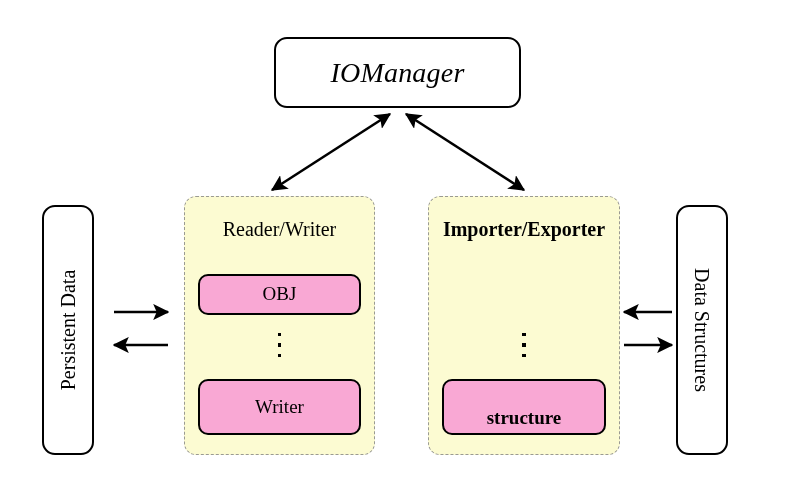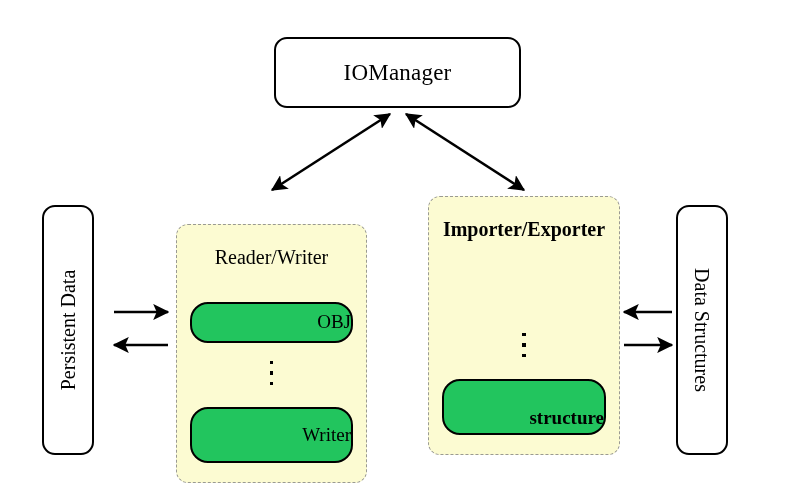--- a/index.html
+++ b/index.html
@@ -34,56 +34,57 @@
     width: 247px;
     height: 71px;
     border: 2.6px solid #000;
     border-radius: 13px;
     background: #ffffff;
     display: flex;
     align-items: center;
     justify-content: center;
   }
   .node-top-label {
-    font-size: 23px;
+    font-size: 28px;
     letter-spacing: 0.2px;
     line-height: 1;
+    font-style: italic;
   }
 
   
   .panel {
     top: 196px;
     height: 259px;
     border: 1.6px dashed #9a9a93;
     border-radius: 12px;
     background: #fcfbd2;
   }
-  .panel-left  { left: 176px; width: 191px; margin-top: 28px; }
+  .panel-left  { left: 184px; width: 191px; }
   .panel-right { left: 428px; width: 192px; font-weight: bold; }
 
   .panel-title {
     position: absolute;
     top: 22px;
     left: 0;
     width: 100%;
     text-align: center;
     font-size: 20px;
     line-height: 1;
   }
 
   
   .inner-box {
     position: absolute;
     border: 2.6px solid #000;
-    border-radius: 18px;
-    background: #22c55e;
+    border-radius: 10px;
+    background: #f9a8d4;
     box-sizing: border-box;
     display: flex;
     align-items: center;
-    justify-content: flex-end;
+    justify-content: center;
     text-align: center;
     font-size: 19px;
     line-height: 1.18;
   }
   .inner-box.one-line  { height: 41px; }
   .inner-box.two-line  { height: 56px; }
 
   .box-top    { top: 77px;  left: 13px; right: 13px; }
   .box-bottom { top: 182px; left: 13px; right: 13px; }
 

